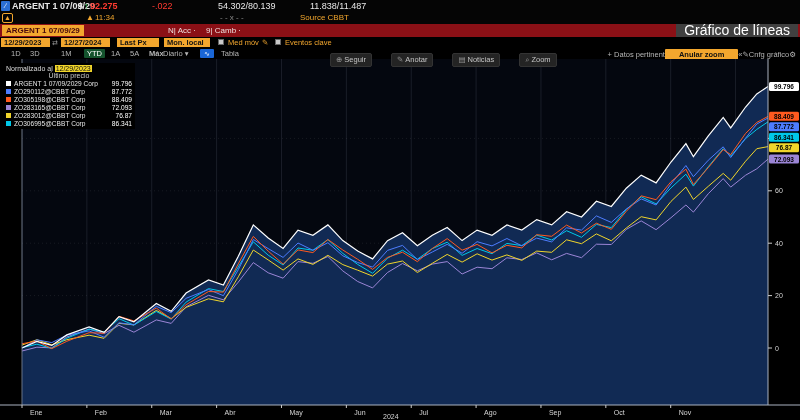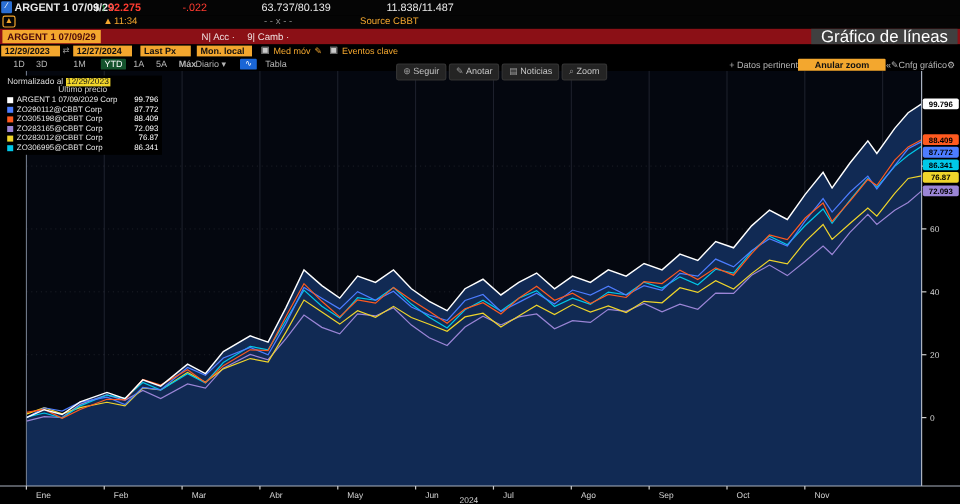--- a/index.html
+++ b/index.html
@@ -32,21 +32,21 @@
   #toolbar2 { position:absolute; top:48px; left:0; width:800px; height:11px; background:#000; }
   .tab { position:absolute; top:1px; color:#b5b5b5; font-size:7.5px; line-height:9px; padding:0 3px; }
   .tab.active { background:#14532d; color:#fff; border-radius:1px; }
   #charttype-box { position:absolute; top:1px; width:14px; height:9px; background:#1a66d6; color:#fff;
                    font-size:7px; line-height:9px; text-align:center; border-radius:1px; }
   .right-cluster { position:absolute; top:1px; right:4px; display:flex; gap:0; align-items:center; }
   .right-cluster .gray { color:#b5b5b5; font-size:7.5px; white-space:nowrap; }
   .btn-orange { background:#f3a72e; color:#111; font-size:7.5px; font-weight:bold; padding:1px 14px;
                 border-radius:1px; white-space:nowrap; }
   
-  #chart-buttons { position:absolute; top:53px; left:330px; display:flex; gap:2px; z-index:5; }
+  #chart-buttons { position:absolute; top:53px; left:330px; display:flex; gap:19px; z-index:5; }
   .cbtn { background:#242424; border:1px solid #333; border-radius:2px; color:#c5c5c5; font-size:7.5px;
           padding:1px 5px; white-space:nowrap; }
   .cbtn .ic { color:#9a9a9a; margin-right:2px; }
   
   #chart { position:absolute; top:59px; left:0; width:800px; height:361px; background:#000; }
   #legend { position:absolute; top:4px; left:3px; width:132px; background:#000; padding:2px 3px;
             z-index:4; }
   #legend .l1 { font-size:7px; color:#ddd; white-space:nowrap; }
   #legend .hl { background:#f0d52b; color:#111; padding:0 1px; }
   #legend .l2 { font-size:7px; color:#ccc; text-align:center; }
@@ -58,22 +58,22 @@
 </head>
 <body>
 
 <div id="titlebar">
   <div id="sec-icon">∕</div>
   <span style="left:12px;font-weight:bold">ARGENT 1 07/09/29</span>
   <span style="left:78px">$</span>
   <span style="left:84px;color:#1fbf4a">↑</span>
   <span style="left:90px;color:#ff3b30;font-weight:bold">92.275</span>
   <span style="left:152px;color:#ff3b30">-.022</span>
-  <span style="left:218px">63.737/80.139</span>
-  <span style="left:322px">11.838/11.487</span>
+  <span style="left:218px">54.302/80.139</span>
+  <span style="left:310px">11.838/11.487</span>
 </div>
 <div id="line2">
   <div id="alert-icon">▲</div>
   <span style="left:86px;color:#f3a72e">▲</span>
   <span style="left:95px;color:#f3a72e">11:34</span>
   <span style="left:220px;color:#8a8a8a">- - x - -</span>
   <span style="left:300px;color:#f3a72e">Source CBBT</span>
 </div>
 
 <div id="redbar">

